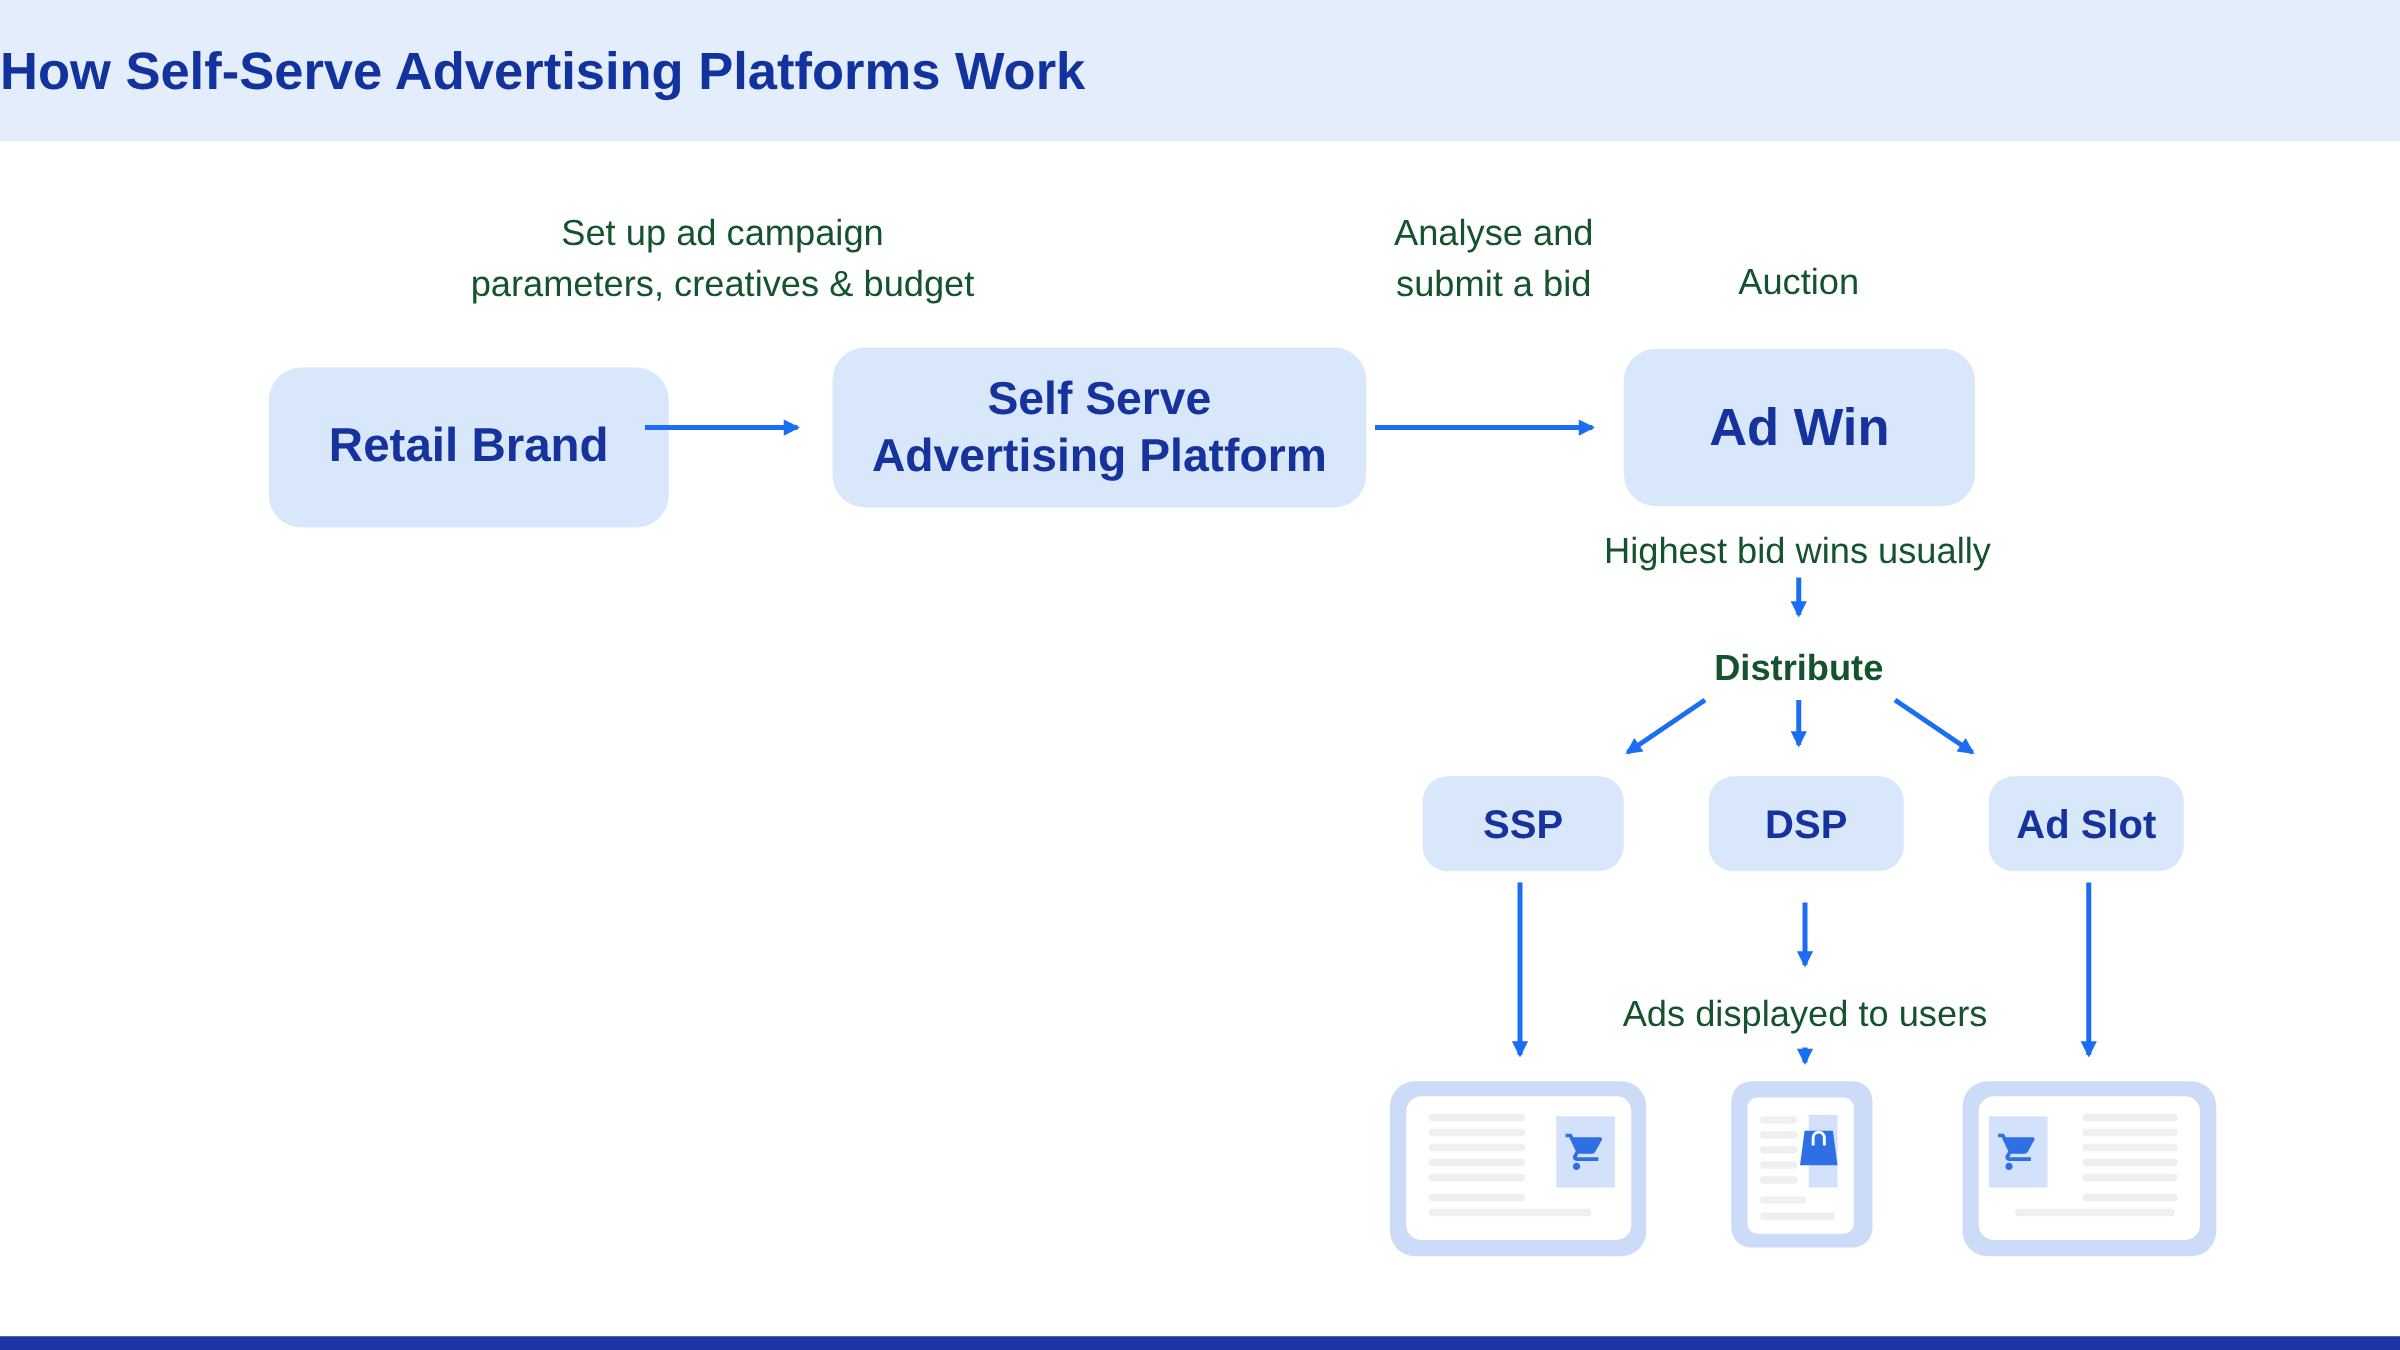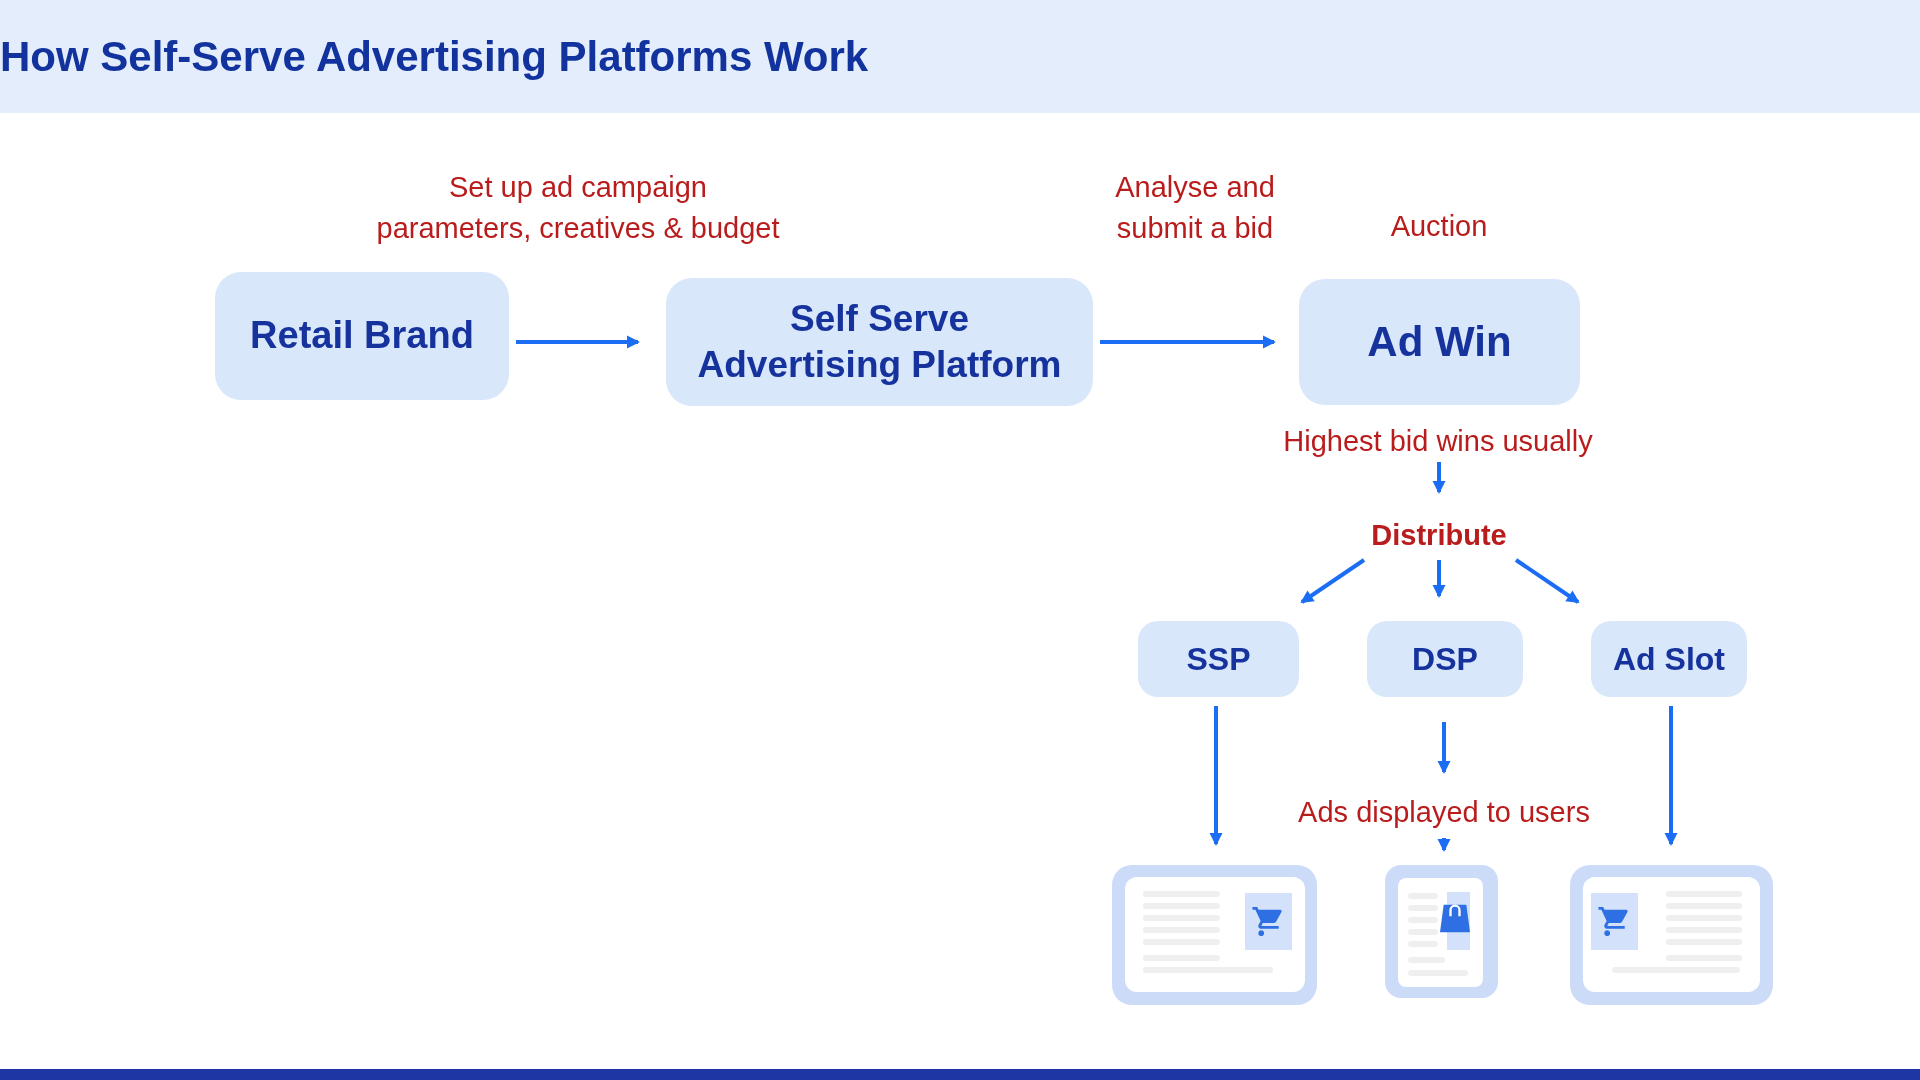--- a/index.html
+++ b/index.html
@@ -17,33 +17,33 @@
     margin:0;font-size:42px;font-weight:bold;color:#12339e;letter-spacing:0px;
   }
   
   .node{
     position:absolute;background:#d9e7fb;border-radius:26px;
     display:flex;align-items:center;justify-content:center;text-align:center;
   }
   .node .node-label{
     color:#16339d;font-weight:bold;white-space:pre-line;line-height:1.25;
   }
-  #node-retail{left:215px;top:272px;width:294px;height:128px;}
+  #node-retail{left:215px;top:294px;width:320px;height:128px;}
   #node-retail .node-label{font-size:38px;}
   #node-platform{left:666px;top:278px;width:427px;height:128px;justify-content:center;}
   #node-platform .node-label{font-size:37px;}
   #node-adwin{left:1299px;top:279px;width:281px;height:126px;}
   #node-adwin .node-label{font-size:42px;text-align:center;}
   #node-ssp{left:1138px;top:621px;width:161px;height:76px;border-radius:20px;}
   #node-dsp{left:1367px;top:621px;width:156px;height:76px;border-radius:20px;}
   #node-adslot{left:1591px;top:621px;width:156px;height:76px;border-radius:20px;align-items:center;}
   #node-ssp .node-label,#node-dsp .node-label,#node-adslot .node-label{font-size:32px;}
   
   .annotation{
-    position:absolute;color:#b91c1c;font-size:29px;line-height:1.42;
+    position:absolute;color:#14532d;font-size:29px;line-height:1.42;
     text-align:center;white-space:pre-line;
   }
   #ann-setup{left:278px;top:167px;width:600px;}
   #ann-analyse{left:1045px;top:167px;width:300px;}
   #ann-auction{left:1339px;top:206px;width:200px;}
   #ann-highest{left:1238px;top:421px;width:400px;}
   #ann-distribute{left:1339px;top:515px;width:200px;font-weight:bold;}
   #ann-ads{left:1244px;top:792px;width:400px;}
   
   #arrows{position:absolute;left:0;top:0;pointer-events:none;}

